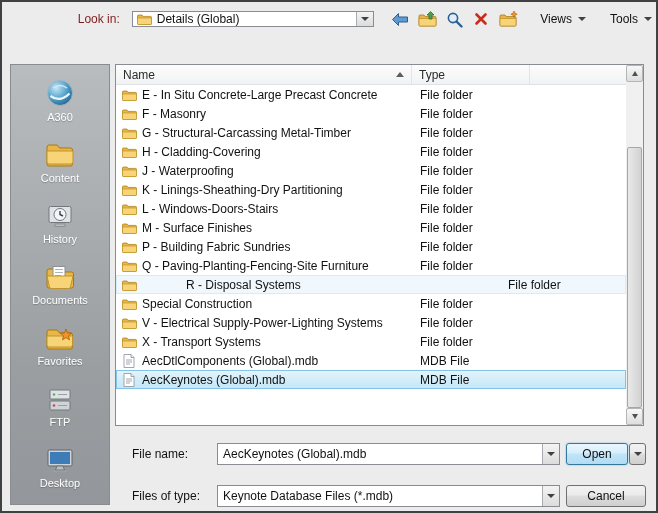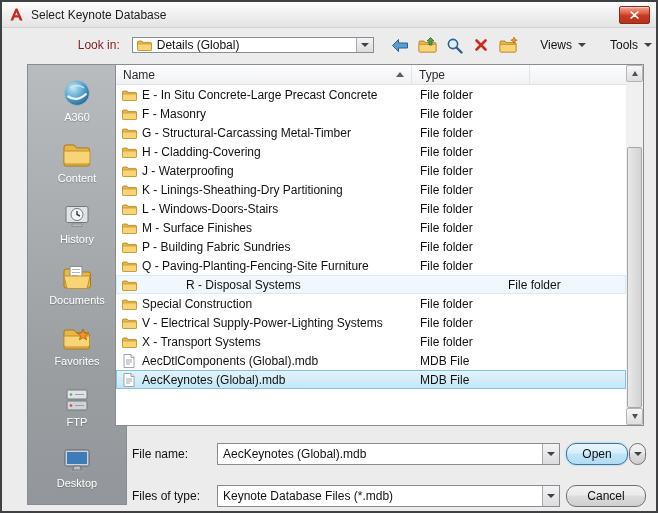--- a/index.html
+++ b/index.html
@@ -47,21 +47,21 @@
     display:flex; align-items:center; justify-content:center;
   }
   .arr-down { width:0; height:0; border-left:4px solid transparent; border-right:4px solid transparent; border-top:4px solid #3f4144; }
 
   .tool-btns { display:flex; align-items:center; gap:3px; margin-left:14px; }
   .tool-btn { width:24px; height:24px; display:flex; align-items:center; justify-content:center; border:1px solid transparent; border-radius:2px; }
   .menu-btn { display:flex; align-items:center; gap:6px; margin-left:16px; font-size:12px; color:#111; padding:3px 4px; }
 
   
   .sidebar {
-    position:absolute; left:25px; top:62px; bottom:6px; width:100px;
+    position:absolute; left:8px; top:62px; bottom:6px; width:100px;
     background:linear-gradient(180deg,#b9bcbf,#9b9ea1 70%,#93969a);
     border:1px solid #8a8d90;
     display:flex; flex-direction:column; align-items:center; padding-top:10px;
   }
   .side-item { width:100%; height:61px; display:flex; flex-direction:column; align-items:center; cursor:default; }
   .side-icon { height:33px; display:flex; align-items:flex-end; justify-content:center; margin-bottom:3px; }
   .side-label { font-size:11px; color:#fff; text-shadow:0 1px 1px rgba(0,0,0,.25); }
 
   
   .list-panel {
@@ -105,46 +105,33 @@
   
   .f-row { position:absolute; left:130px; display:flex; align-items:center; }
   .f-row-1 { top:441px; } .f-row-2 { top:471px;margin-top:12px; }
   .f-label { width:85px; font-size:12px; color:#111; }
   .field { display:flex; align-items:center; width:343px; height:22px; background:#fff; border:1px solid #898c95; }
   .field-input { flex:1; min-width:0; border:none; outline:none; font:12px "Liberation Sans", sans-serif; padding:0 5px; color:#111; background:transparent; }
   .field-text { flex:1; font-size:12px; padding:0 5px; white-space:nowrap; overflow:hidden; color:#111; }
 
   .btn {
     height:22px; font-size:12px; color:#111;
-    border:1px solid #707070; border-radius:10px;
+    border:1px solid #707070; border-radius:3px;
     background:linear-gradient(#f2f2f2,#ebebeb 45%,#dddddd 50%,#cfcfcf);
     display:flex; align-items:center; justify-content:center; cursor:default;
   }
   .btn-open { width:62px; margin-left:6px; border-color:#34789f; background:linear-gradient(#eaf6fd,#d7eefb 45%,#c0e4f8 50%,#b2dcf3); box-shadow:0 0 2px #7ab8da; }
   .btn-open-arrow { width:17px; margin-left:1px; }
   .btn-cancel { width:80px; margin-left:6px; }
 </style>
 </head>
 <body>
 
 <div class="dialog">
 
-  <div class="titlebar">
-    <span class="app-icon">
-      <svg width="15" height="15" viewBox="0 0 16 16">
-        <path d="M1.5 14.5 L7 1.5 h2 L14.5 14.5 h-3 L10.3 11.2 H5.7 L4.5 14.5z M6.6 8.8 h2.8 L8 5.2z" fill="#c8281e" fill-rule="evenodd"></path>
-      </svg>
-    </span>
-    <span class="title-text">Select Keynote Database</span>
-    <span class="close-btn">
-      <svg width="9" height="8" viewBox="0 0 10 9">
-          <path d="M1 1 L9 8 M9 1 L1 8" stroke="#fff" stroke-width="1.6" stroke-linecap="round"></path>
-        </svg>
-    </span>
-  </div>
 
   <div class="toolbar">
     <span class="lookin-label">Look in:</span>
     <div class="combo lookin-combo">
       <span class="combo-foldericon">
         <svg width="15" height="12" viewBox="0 0 15 12">
           <path d="M0.5 3 q0-1 1-1 h3.5 l1 1.4 h7.5 q1 0 1 1 V10.5 q0 1-1 1 H1.5 q-1 0-1-1z" fill="#e9b648" stroke="#a8790f" stroke-width="0.7"></path>
           <path d="M0.5 5 H14.5 V10.5 q0 1-1 1 H1.5 q-1 0-1-1z" fill="#f7d477" stroke="#c1932a" stroke-width="0.7"></path>
         </svg>
       </span>

